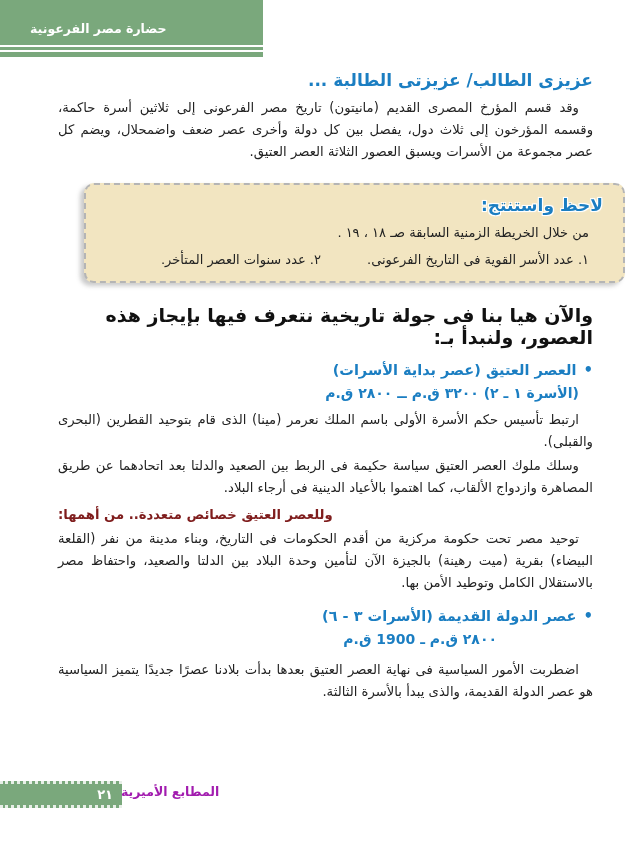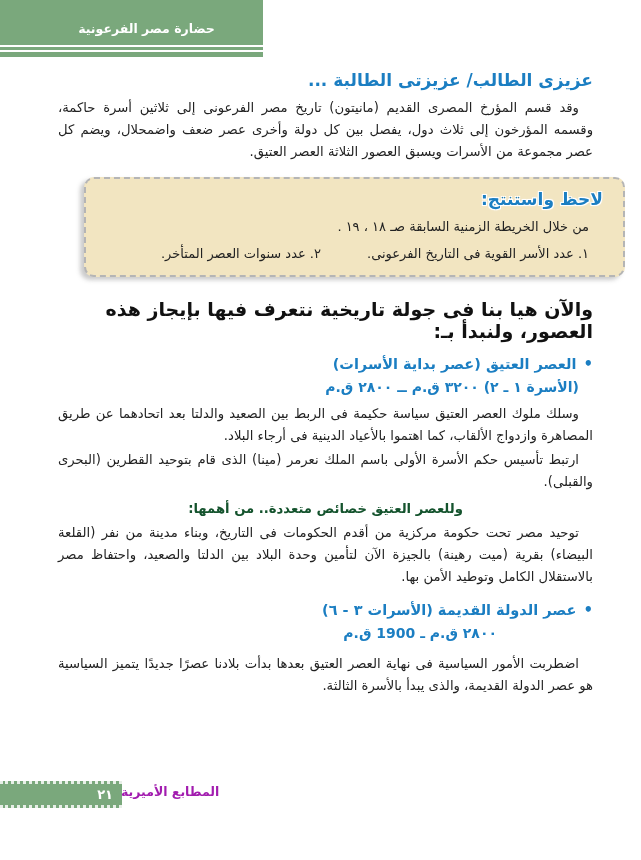--- a/index.html
+++ b/index.html
@@ -18,21 +18,21 @@
   }
   .page{position:absolute;inset:0;background:#ffffff;}
 
   
   .header-banner{
     position:absolute;top:0;left:0;width:263px;height:57px;
     background:var(--green);
   }
   .header-title{
     position:absolute;top:21px;left:0;width:100%;
-    text-align:center;color:#ffffff;font-weight:bold;font-size:12.5px;
+    text-align:left;color:#ffffff;font-weight:bold;font-size:12.5px;
     padding-left:30px;
   }
   .hline{position:absolute;left:0;width:100%;height:2px;background:#ffffff;}
   .hline.one{top:45px;}
   .hline.two{top:50px;}
 
   
   .content{
     position:absolute;top:70px;right:48px;left:58px;
     color:var(--ink);
@@ -45,21 +45,21 @@
     font-size:13.2px;line-height:22px;text-align:justify;
     text-indent:14px;margin-bottom:2px;
   }
 
   
   .note-box{
     background:var(--beige);
     border:2px dashed #b5b5b5;
     border-radius:10px;
     box-shadow:-4px 3px 4px rgba(140,140,140,.45);
-    margin:14px -32px 0 26px;
+    margin:20px -32px 0 26px;
     padding:10px 20px 14px 14px;
     min-height:100px;
   }
   .note-title{
     color:var(--blue);font-size:17px;font-weight:bold;
     text-shadow:-1px -1px 0 #fff,1px -1px 0 #fff,-1px 1px 0 #fff,1px 1px 0 #fff,0 0 3px #fff;
     margin-bottom:8px;
   }
   .note-intro{font-size:13px;line-height:20px;padding-right:14px;margin-bottom:9px;}
   .note-items{display:flex;gap:46px;font-size:13px;padding-right:14px;}
@@ -73,22 +73,22 @@
     color:var(--blue);font-weight:bold;font-size:14.5px;
     margin-bottom:7px;display:flex;align-items:center;gap:7px;
   }
   .bullet{color:var(--blue);font-size:15px;line-height:1;}
   .section-dates{
     color:var(--blue);font-weight:bold;font-size:14px;
     margin-bottom:8px;padding-right:14px;
   }
   .section-dates.indented{padding-right:96px;margin-top:6px;margin-bottom:12px;}
   .bold-line{
-    font-size:13.2px;font-weight:bold;color:#14532d;
-    margin:8px 0 6px 0;text-align:center;
+    font-size:13.2px;font-weight:bold;color:#7f1d1d;
+    margin:8px 0 6px 0;text-align:left;
   }
   .gap-m{height:12px;}
 
   
   .footer-bar{
     position:absolute;top:781px;left:0;width:122px;height:27px;
     background:var(--green);
     border-top:3px dotted #e8efe8;
     border-bottom:3px dotted #e8efe8;
   }
@@ -134,22 +134,22 @@
     </div>
 
     <div class="tour-line">والآن هيا بنا فى جولة تاريخية نتعرف فيها بإيجاز هذه العصور، ولنبدأ بـ:</div>
 
     <div class="section-head">
       <span class="bullet">•</span>
       <span>العصر العتيق (عصر بداية الأسرات)</span>
     </div>
     <div class="section-dates">(الأسرة ١ ـ ٢) ٣٢٠٠ ق.م ــ ٢٨٠٠ ق.م</div>
 
+    <p class="body-par">ارتبط تأسيس حكم الأسرة الأولى باسم الملك نعرمر (مينا) الذى قام بتوحيد القطرين (البحرى والقبلى).</p>
     <p class="body-par">وسلك ملوك العصر العتيق سياسة حكيمة فى الربط بين الصعيد والدلتا بعد اتحادهما عن طريق المصاهرة وازدواج الألقاب، كما اهتموا بالأعياد الدينية  فى أرجاء البلاد.</p>
-    <p class="body-par">ارتبط تأسيس حكم الأسرة الأولى باسم الملك نعرمر (مينا) الذى قام بتوحيد القطرين (البحرى والقبلى).</p>
 
     <div class="bold-line">وللعصر العتيق خصائص متعددة.. من أهمها:</div>
 
     <p class="body-par">توحيد مصر تحت حكومة مركزية من أقدم الحكومات فى التاريخ، وبناء مدينة من نفر (القلعة البيضاء) بقرية (ميت رهينة) بالجيزة الآن لتأمين وحدة البلاد بين الدلتا والصعيد، واحتفاظ مصر بالاستقلال الكامل وتوطيد الأمن بها.</p>
 
     <div class="gap-m"></div>
 
     <div class="section-head">
       <span class="bullet">•</span>
       <span>عصر الدولة القديمة (الأسرات ٣ - ٦)</span>

